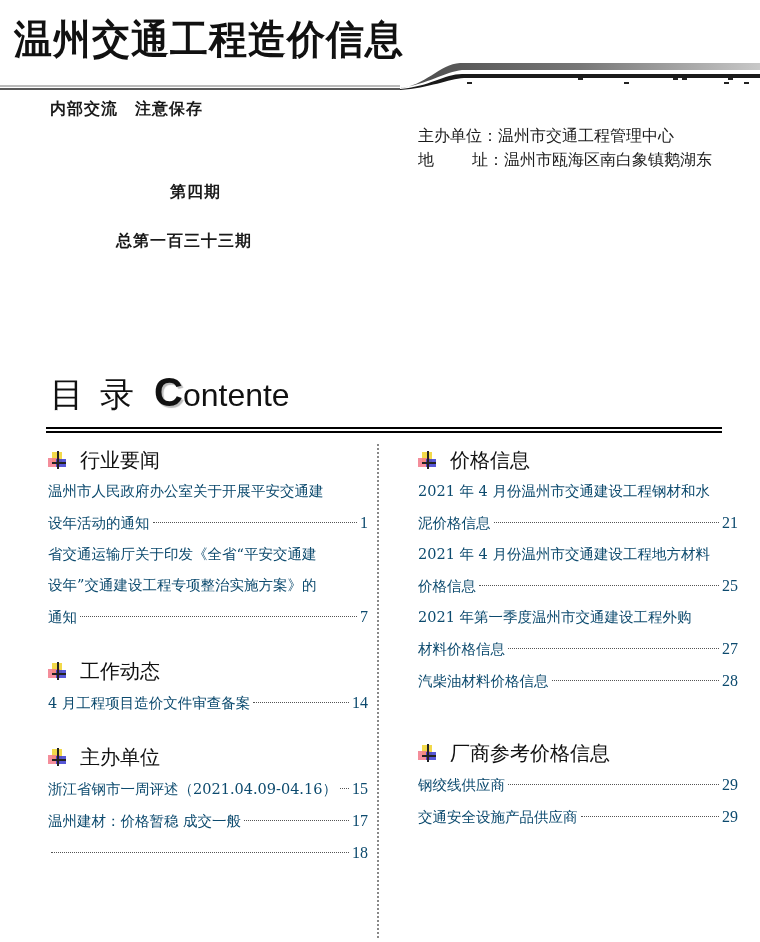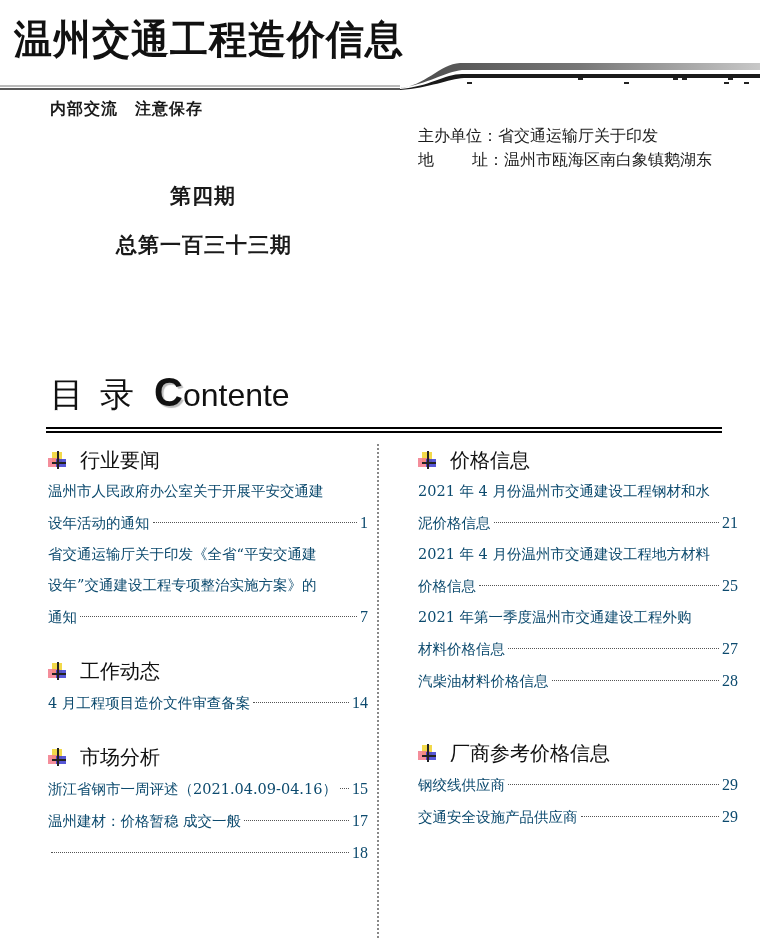--- a/index.html
+++ b/index.html
@@ -12,21 +12,21 @@
     font-size: 38px; letter-spacing: 1px; color: #111;
     transform: scaleY(1.05);
   }
   .band { position: absolute; left: 0; top: 58px; width: 760px; height: 40px; }
   .band svg { display: block; }
 
   .note-line {
     position: absolute; left: 50px; top: 99px;
     font-size: 16px; font-weight: bold; letter-spacing: 1px;
   }
-  .issue { position: absolute; font-size: 21px; font-weight: bold; letter-spacing: 1px; }
+  .issue { position: absolute; font-size: 16px; font-weight: bold; letter-spacing: 1px; }
   .issue.num { left: 170px; top: 182px; }
   .issue.total { left: 116px; top: 231px; }
 
   .org { position: absolute; left: 418px; top: 124px; font-family: "DejaVu Sans", sans-serif; font-size: 16px; line-height: 24px; }
   .org .row { display: flex; }
   .org .lbl { width: 86px; display: flex; justify-content: space-between; }
 
   .toc-heading {
     position: absolute; left: 50px; top: 370px;
     font-family: "DejaVu Sans", sans-serif; font-size: 34px; color: #111;
@@ -93,21 +93,21 @@
 </div>
 
 <div class="note-line">内部交流　注意保存</div>
 
 <div class="issue num">第四期</div>
 <div class="issue total">总第一百三十三期</div>
 
 <div class="org">
   <div class="row">
     <span>主办单位：</span>
-    <span>省交通运输厅关于印发</span>
+    <span>温州市交通工程管理中心</span>
   </div>
   <div class="row">
     <span class="lbl">
       <span>地</span>
       <span>址：</span>
     </span>
     <span>温州市瓯海区南白象镇鹅湖东</span>
   </div>
 </div>
 
@@ -171,21 +171,21 @@
     </div>
     <div class="section" style="margin-top: 22px;">
       <div class="sec-head">
         <span class="sec-icon">
           <i class="y"></i>
           <i class="r"></i>
           <i class="b"></i>
           <i class="v"></i>
           <i class="h"></i>
         </span>
-        <span class="sec-title">市场分析</span>
+        <span class="sec-title">主办单位</span>
       </div>
       <div class="entry">
         <span class="last">
           <span class="txt">浙江省钢市一周评述（2021.04.09-04.16）</span>
           <span class="dots"></span>
           <span class="page">15</span>
         </span>
       </div>
       <div class="entry">
         <span class="last">

